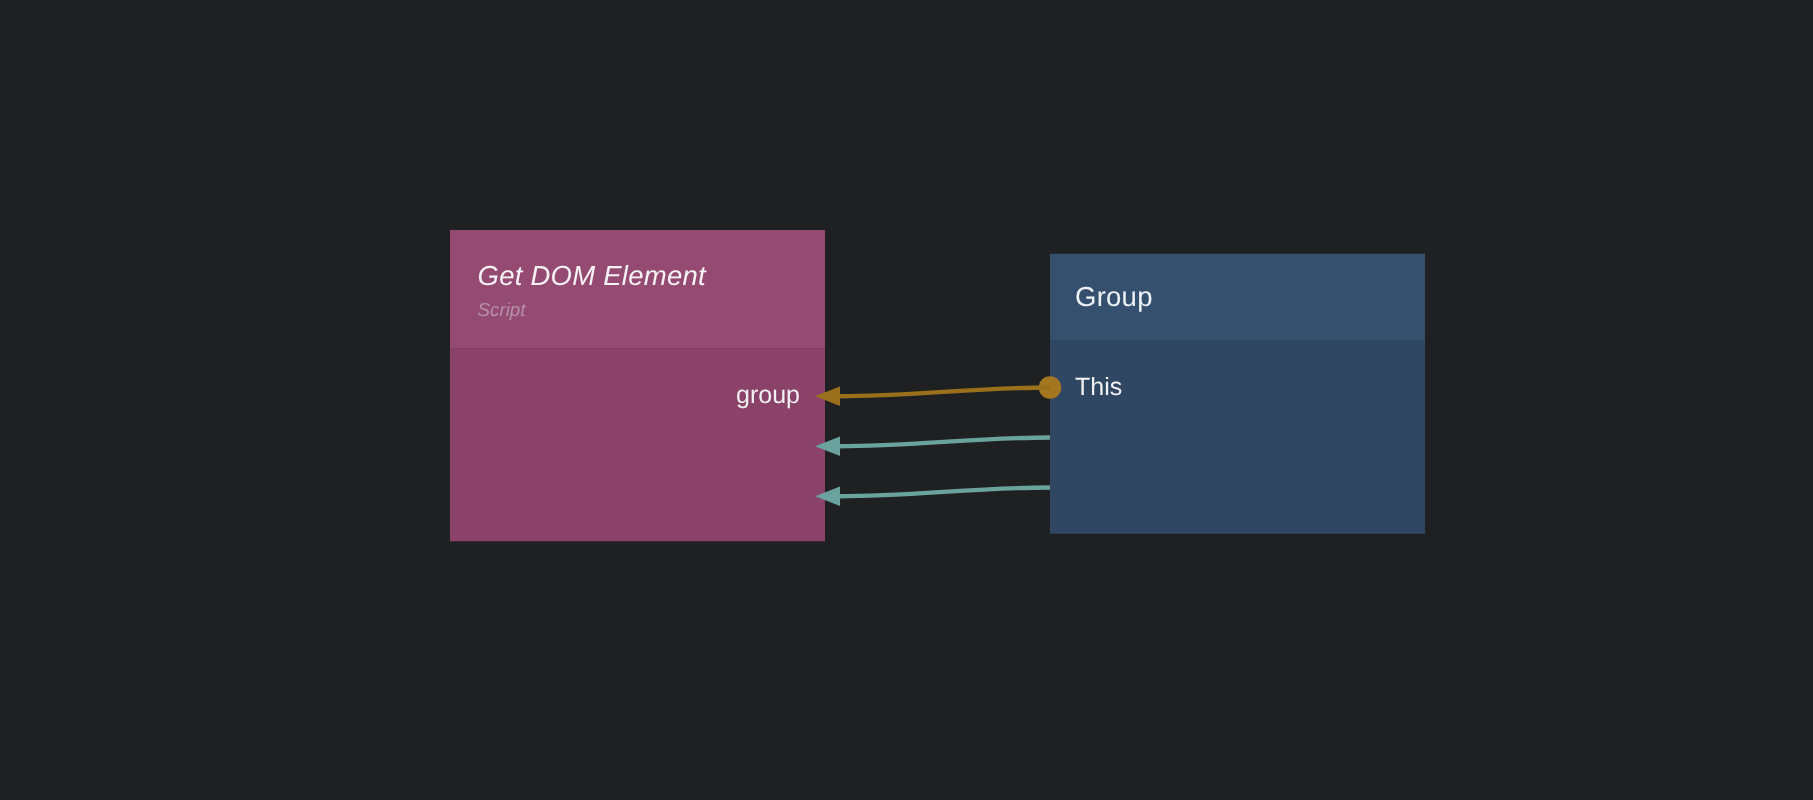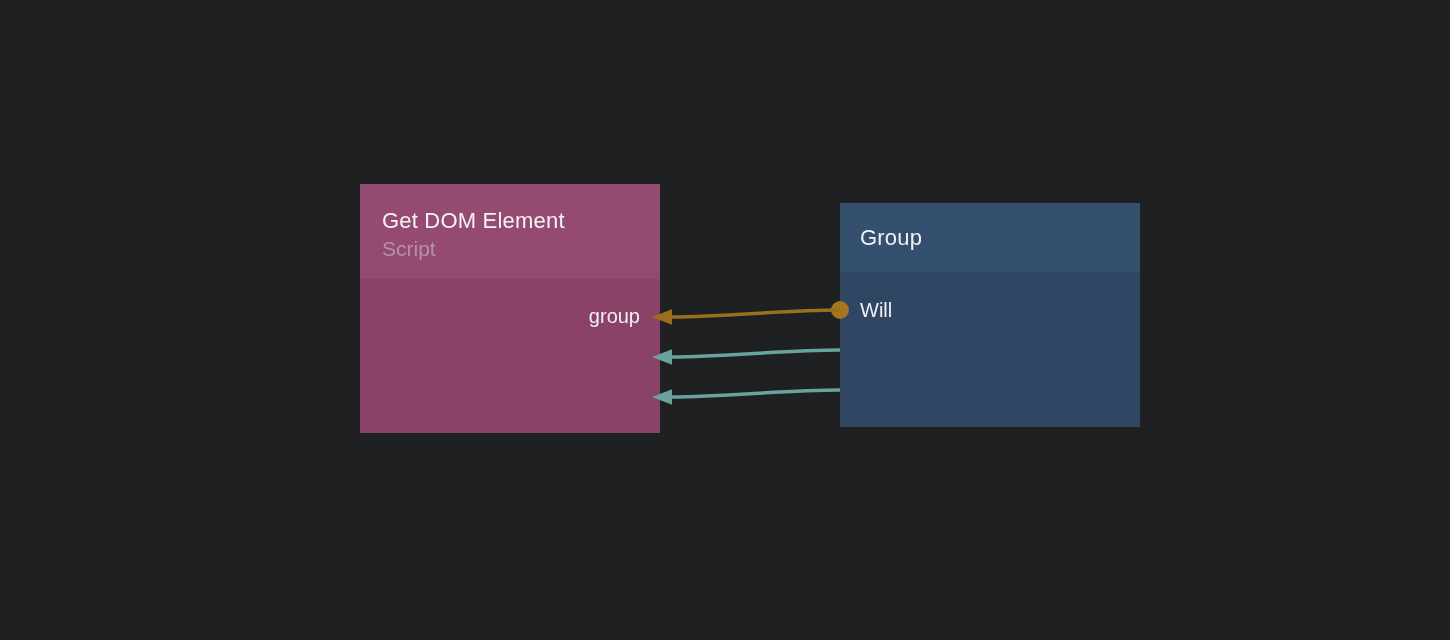--- a/index.html
+++ b/index.html
@@ -21,21 +21,21 @@
     width: 100%;
   }
 
   .node-title {
     font-size: 22px;
     line-height: 30px;
     letter-spacing: 0.2px;
   }
 
   .node-subtitle {
-    font-size: 21px;
+    font-size: 15px;
     line-height: 26px;
   }
 
   
   .node-get-dom { left: 360px; top: 184px; width: 300px; height: 249px; }
   .node-get-dom .node-header { height: 95px; padding: 22px 20px 0 22px; }
   .node-get-dom .node-body { height: 154px; padding-top: 17px; }
 
   
   .node-group { left: 840px; top: 203px; width: 300px; height: 224px; }
@@ -76,39 +76,39 @@
     z-index: 5;
     pointer-events: none;
   }
 </style>
 </head>
 <body>
 
 <div class="canvas" style="background: rgb(31, 32, 33);">
 
   <div class="node node-get-dom">
-    <div class="node-header" style="background: rgb(149, 74, 113);">
+    <div class="node-header" style="background: rgb(149, 74, 113); font-style: italic;">
       <div class="node-title" style="color: rgb(245, 242, 244);">Get DOM Element</div>
       <div class="node-subtitle" style="color: rgb(181, 145, 167);">Script</div>
     </div>
     <div class="node-body" style="background: rgb(138, 66, 104);">
       <div class="port-row inputs">
         <span class="port-label">group</span>
       </div>
     </div>
   </div>
 
   <div class="node node-group">
     <div class="node-header" style="background: rgb(53, 80, 110);">
       <div class="node-title" style="color: rgb(238, 242, 246);">Group</div>
     </div>
     <div class="node-body" style="background: rgb(47, 71, 99);">
       <div class="port-row outputs">
         <span class="port-dot" style="background: rgb(164, 118, 31);"></span>
-        <span class="port-label">Will</span>
+        <span class="port-label">This</span>
       </div>
     </div>
   </div>
 
   <svg class="wires" viewBox="0 0 1450 640" xmlns="http://www.w3.org/2000/svg">
     <g>
       <path d="M 840 310 C 782 310 728 317 671 317" fill="none" stroke-width="3.5" stroke="#9a701c"></path>
       <polygon points="652,317 672,309.2 672,324.8" fill="#9a701c"></polygon>
     </g>
     <g>

